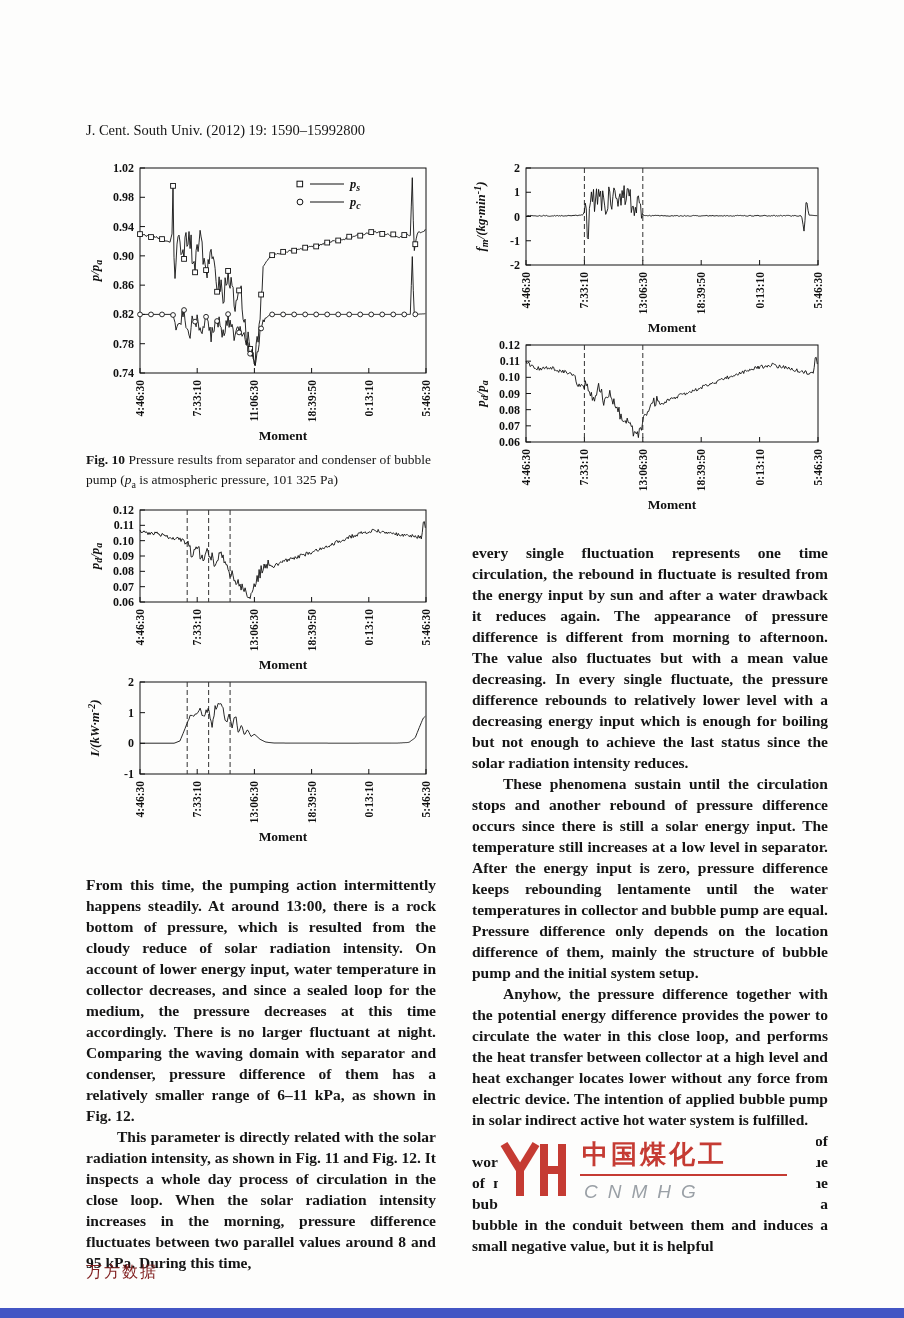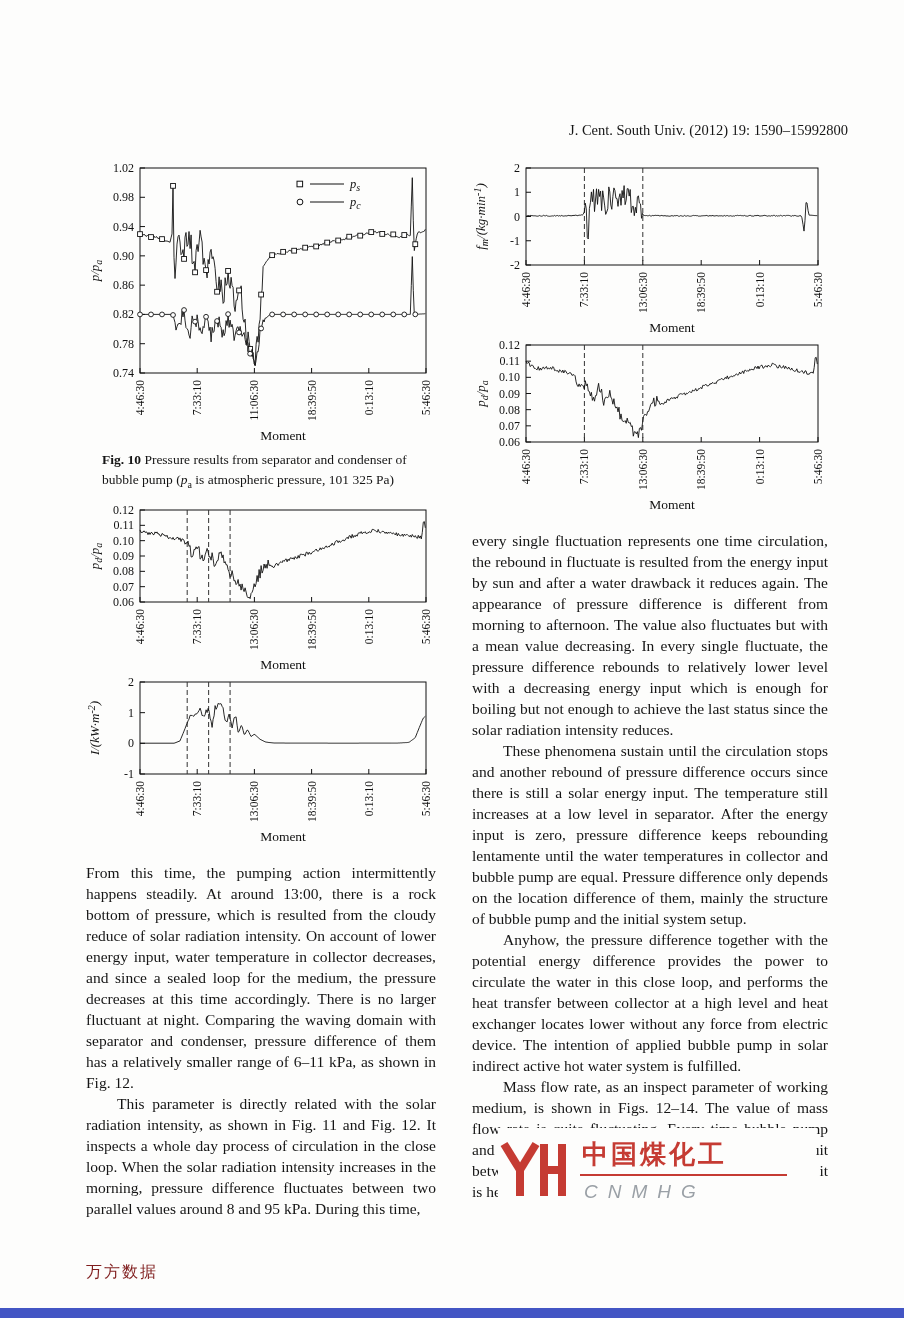--- a/index.html
+++ b/index.html
@@ -5,35 +5,35 @@
   * { box-sizing: border-box; margin: 0; padding: 0; }
   html, body { width: 904px; height: 1318px; }
   body {
     background: #fdfdfc;
     font-family: "Liberation Serif", serif;
     color: #151515;
     position: relative;
     overflow: hidden;
   }
   .header {
-    position: absolute; top: 122px; left: 104px; width: 744px;
-    display: flex; justify-content: flex-end;
+    position: absolute; top: 122px; left: 86px; width: 744px;
+    display: flex; justify-content: flex-start;
     font-size: 14.5px;
   }
   .col { position: absolute; top: 160px; }
   .col-left  { left: 86px;  width: 350px; }
   .col-right { left: 472px; width: 356px; }
-  .chart { position: relative; }
+  .chart { position: relative; font-weight: bold; }
   .chart svg { display: block; }
   svg text { font-family: "Liberation Serif", serif; fill: #111; }
-  .caption { font-size: 13.5px; line-height: 1.45; margin: 5px 16px 10px; }
+  .caption { font-size: 13.5px; line-height: 1.45; margin: 5px 0 10px; }
   .caption b { font-weight: bold; }
   .caption sub { font-size: 10px; }
   .caption i { font-style: italic; }
-  .body-text { font-size: 15.5px; line-height: 21px; text-align: justify; margin-top: 16px; }
+  .body-text { font-size: 15.5px; line-height: 21px; text-align: justify; margin-top: 28px; font-weight: bold; }
   .body-text p { text-indent: 2em; }
   .body-text p:first-child { text-indent: 0; }
   .watermark {
     position: absolute; left: 498px; top: 1128px; width: 318px; height: 84px;
     background: #fdfdfc; display: flex; align-items: center; gap: 12px;
   }
   .wm-logo { flex: 0 0 auto; }
   .wm-text .cn {
     font-size: 26px; letter-spacing: 3px; font-weight: bold;
     border-bottom: 2px solid; padding: 0 60px 2px 2px; display: inline-block;

